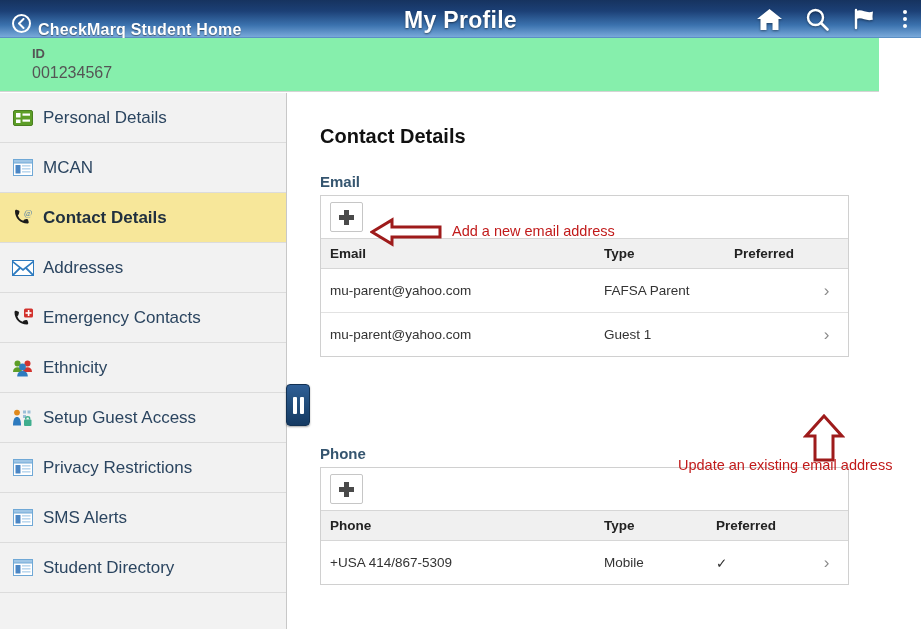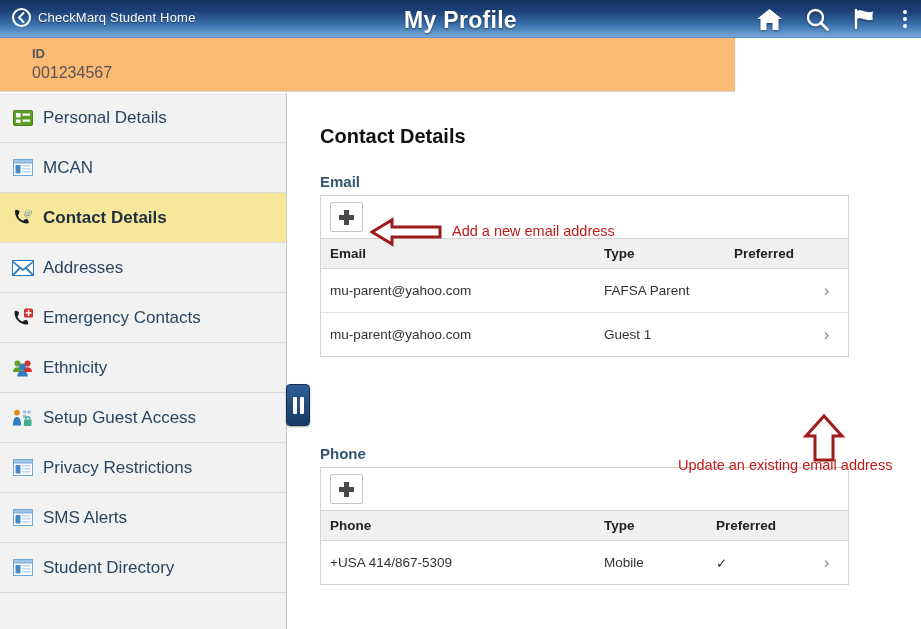--- a/index.html
+++ b/index.html
@@ -27,24 +27,25 @@
     cursor: pointer;
   }
   .back-circle {
     width: 19px; height: 19px; border-radius: 50%;
     border: 2px solid #ffffff;
     display: flex; align-items: center; justify-content: center;
     box-sizing: border-box;
   }
   .back-circle svg { display:block; }
   .back-label {
-    color: #ffffff; font-size: 13px; font-weight: normal;
+    color: #ffffff; font-size: 16px; font-weight: bold;
     letter-spacing: .2px;
     text-shadow: 0 1px 1px rgba(0,0,0,.45);
     white-space: nowrap;
+    margin-top: 13px;
   }
   .page-title {
     position: absolute; left: 0; top: 7px; width: 921px;
     text-align: center;
     color: #ffffff; font-size: 23px; font-weight: bold;
     letter-spacing: .3px;
     text-shadow: 0 1px 2px rgba(0,0,0,.5);
     pointer-events: none;
   }
   .header-icons {
@@ -52,22 +53,22 @@
     display: flex; align-items: center; gap: 22px;
   }
   .hicon { cursor: pointer; display: flex; align-items: center; }
   .hicon svg { display: block; filter: drop-shadow(0 1px 1px rgba(0,0,0,.4)); }
   .kebab { display:flex; flex-direction: column; gap:3px; cursor:pointer; padding: 0 4px; }
   .kebab i { width:4px; height:4px; border-radius:50%; background:#fff; display:block; }
 
   
   .id-strip {
     position: absolute; left: 0; top: 38px;
-    width: 735px; height: 54px;
-    background: #fdba74;
+    width: 879px; height: 54px;
+    background: #86efac;
     border-bottom: 1px solid #d4d4d4;
     box-sizing: border-box;
   }
   .id-label {
     position: absolute; left: 32px; top: 8px;
     font-size: 13px; font-weight: bold; color: #555555;
   }
   .id-value {
     position: absolute; left: 32px; top: 26px;
     font-size: 16px; color: #555555; font-weight: normal;

